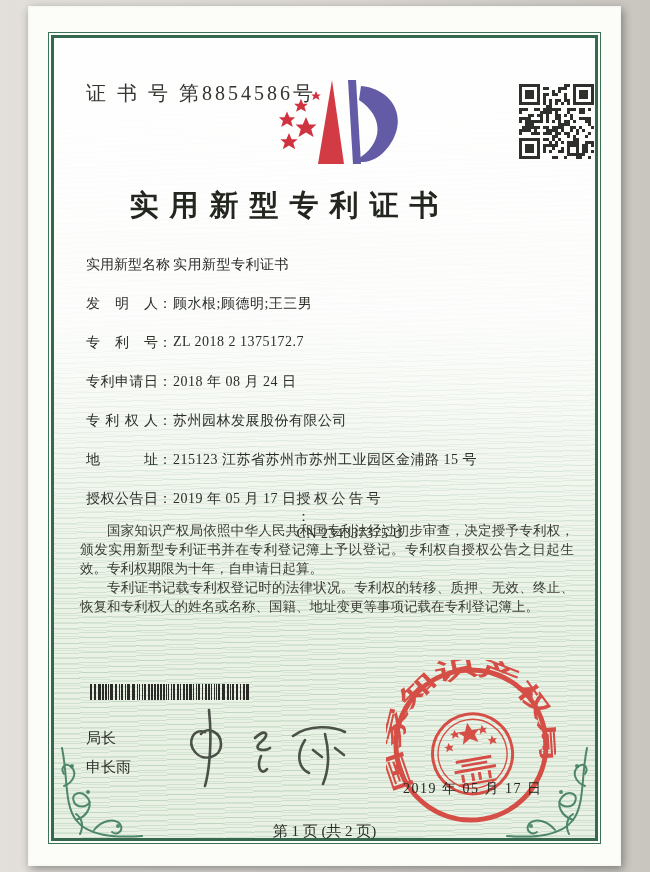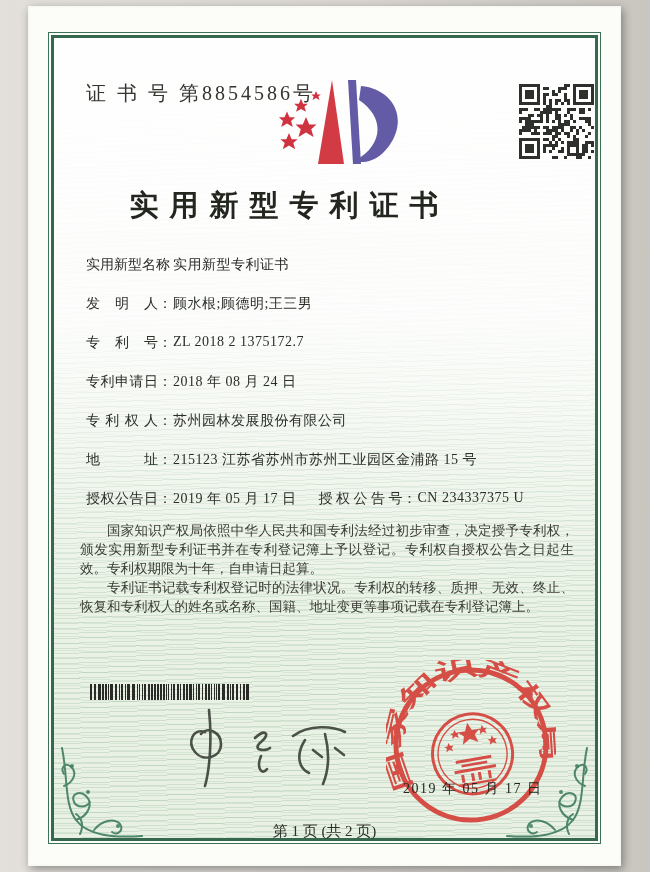--- a/index.html
+++ b/index.html
@@ -32,21 +32,21 @@
   .qr { position: absolute; left: 519px; top: 84px; width: 75px; height: 75px; }
   .title {
     position: absolute; left: 48px; top: 186px; width: 472px; text-align: center;
     font-size: 29px; font-weight: 600; letter-spacing: 11px; text-indent: 11px; color: #23251f;
   }
   .fields { position: absolute; left: 86px; top: 256px; width: 505px; font-size: 14px; }
   .field-row { display: flex; height: 39px; align-items: flex-start; white-space: nowrap; }
   .field-label { display: inline-block; width: 72px; text-align: justify; text-align-last: justify; color: #2c2e28; }
   .field-colon { display: inline-block; width: 15px; }
   .field-value { letter-spacing: 0.5px; }
-  .pair2 { margin-left: 22px; display: flex; }
+  .pair2 { display: flex; flex-direction: column; }
   .pair2 .field-label { width: 84px; }
   .body-text {
     position: absolute; left: 80px; top: 521px; width: 494px;
     font-size: 13.5px; line-height: 19px; color: #3a3c34; text-align: justify;
   }
   .body-text p { text-indent: 2em; }
   .barcode { position: absolute; left: 90px; top: 684px; width: 160px; height: 16px; }
   .commissioner { position: absolute; left: 86px; top: 724px; font-size: 15px; line-height: 29px; color: #2c2e28; }
   .signature { position: absolute; left: 175px; top: 698px; width: 185px; height: 92px; }
   .seal { position: absolute; left: 386px; top: 660px; width: 170px; height: 170px; }
@@ -432,20 +432,24 @@
           <rect x="137" y="0" width="2" height="16" fill="#2b2b28"></rect>
           <rect x="140" y="0" width="1" height="16" fill="#2b2b28"></rect>
           <rect x="142" y="0" width="2" height="16" fill="#2b2b28"></rect>
           <rect x="146" y="0" width="2" height="16" fill="#2b2b28"></rect>
           <rect x="150" y="0" width="1" height="16" fill="#2b2b28"></rect>
           <rect x="153" y="0" width="2" height="16" fill="#2b2b28"></rect>
           <rect x="156" y="0" width="3" height="16" fill="#2b2b28"></rect>
         </svg>
       </div>
 
+    <div class="commissioner">
+      <div>局长</div>
+      <div>申长雨</div>
+    </div>
 
     <svg class="signature" viewBox="0 0 185 92">
       <g fill="none" stroke="#3b4038" stroke-width="2.6" stroke-linecap="round" opacity="0.9">
         <path d="M30,34 C18,30 12,44 20,54 C28,64 46,60 46,46 C46,34 32,28 26,36"></path>
         <path d="M34,12 C37,40 35,70 30,88"></path>
         <path d="M80,40 C90,30 96,36 86,44 C76,52 90,54 95,50"></path>
         <path d="M86,58 C81,70 87,78 92,71"></path>
         <path d="M118,38 C134,26 158,28 170,34"></path>
         <path d="M130,42 C121,56 123,70 134,75"></path>
         <path d="M150,36 C155,56 153,74 148,86"></path>

